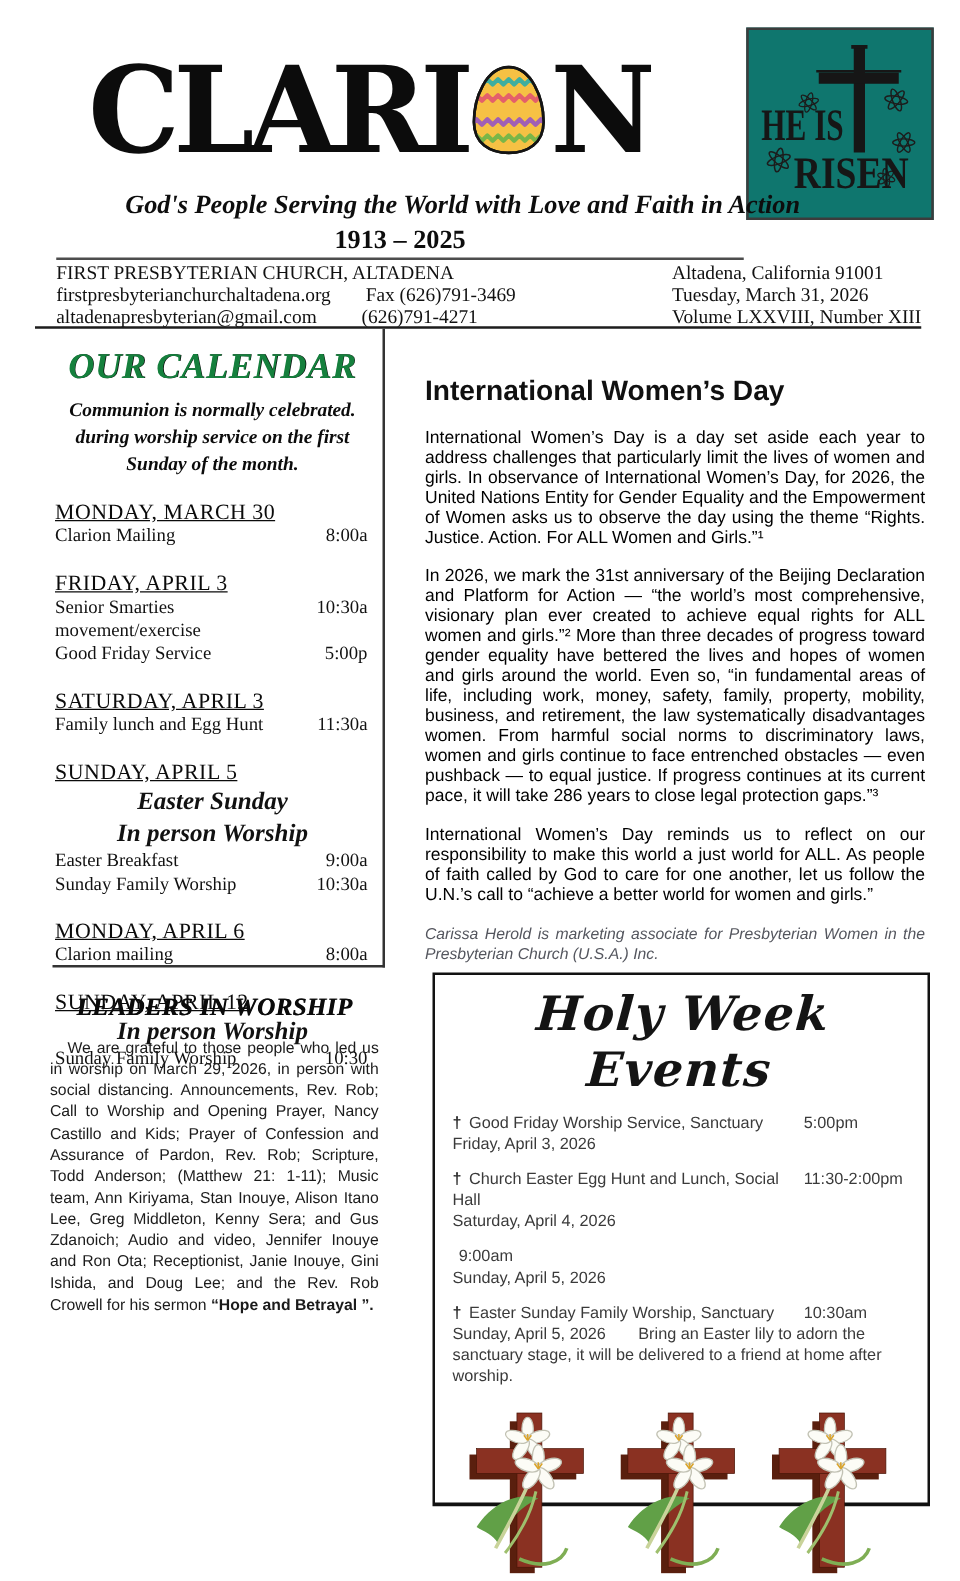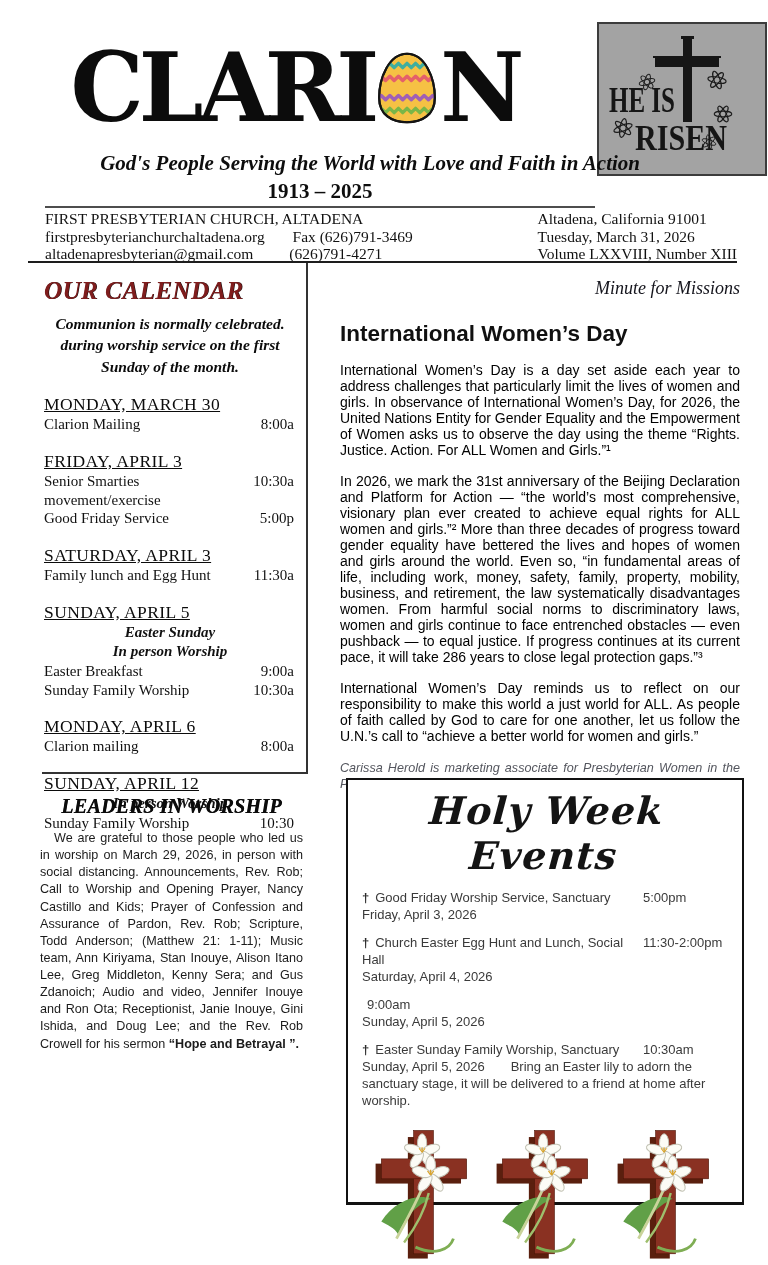--- a/index.html
+++ b/index.html
@@ -6,48 +6,48 @@
   .page { position:relative; width:768px; height:1265px; background:#fff;
           font-family:"Liberation Serif", serif; color:#111; overflow:hidden; }
 
   
   .masthead { position:absolute; left:0; top:30px; width:590px; height:116px;
               display:flex; align-items:center; justify-content:center; }
   .clarion-txt { font-family:"DejaVu Serif", serif; font-weight:bold; font-size:92px;
                  letter-spacing:-5px; color:#0c0c0c; line-height:1; transform:scaleY(1.04); }
   .egg-wrap { margin:0 3px; transform:translateY(2px); }
 
-  .badge { position:absolute; left:597px; top:22px; width:170px; height:154px;
-           border:2px solid #3c3c3c; background:#a3a3a3; box-sizing:border-box; }
+  .badge { position:absolute; left:597px; top:22px; width:150px; height:154px;
+           border:2px solid #3c3c3c; background:#0f766e; box-sizing:border-box; }
 
   .tagline { position:absolute; left:0; top:151px; width:640px; text-align:right;
              font-weight:bold; font-style:italic; font-size:21px; color:#0d0d0d; }
   .years { position:absolute; left:0; top:179px; width:640px; text-align:center;
            font-weight:bold; font-size:21px; color:#0d0d0d; }
 
   .hr1 { position:absolute; left:45px; top:206px; width:550px; height:2px; background:#4d4d4d; }
   .hr2 { position:absolute; left:28px; top:261px; width:709px; height:2px; background:#1d1d1d; }
 
   .contact-left { position:absolute; left:45px; top:210px; font-size:15.5px; line-height:17.5px; }
   .contact-right { position:absolute; right:31px; top:210px; font-size:15.5px; line-height:17.5px; text-align:left; }
   .gap1 { display:inline-block; width:24px; }
   .gap2 { display:inline-block; width:32px; }
 
   
   .calendar-box { position:absolute; left:42px; top:263px; width:266px; height:511px;
                   border-right:2px solid #333; border-bottom:2px solid #333;
                   box-sizing:border-box; padding:14px 10px 0 2px; }
-  .cal-title { font-weight:bold; font-style:italic; font-size:25px;
-               letter-spacing:0.5px; color:#7f1d1d; text-shadow:0.5px 0 0 #0b0b0b; }
+  .cal-title { text-align:center; font-weight:bold; font-style:italic; font-size:29px;
+               letter-spacing:0.5px; color:#15803d; text-shadow:0.5px 0 0 #0b0b0b; }
   .cal-note { margin:8px auto 0; width:92%; text-align:center; font-weight:bold; font-style:italic;
               font-size:15.5px; line-height:1.38; color:#0b0b0b; }
   .cal-day { margin-top:17px; }
   .day-heading { font-size:17.5px; text-decoration:underline; letter-spacing:0.4px; color:#0b0b0b; }
   .cal-row { display:flex; justify-content:space-between; font-size:15px; line-height:1.25; padding-right:2px; }
-  .day-subtitle { text-align:center; font-weight:bold; font-style:italic; font-size:15px; line-height:1.3; }
+  .day-subtitle { text-align:center; font-weight:bold; font-style:italic; font-size:20px; line-height:1.3; }
 
   
   .leaders { position:absolute; left:40px; top:795px; width:263px; }
   .leaders-title { text-align:center; font-weight:bold; font-style:italic; font-size:20px;
                    letter-spacing:0.3px; color:#0b0b0b; text-shadow:0.4px 0 0 #0b0b0b; }
   .leaders-body { margin-top:12px; font-family:"Liberation Sans", sans-serif; font-size:12.6px;
                   line-height:1.36; text-align:justify; color:#1b1b1b; text-indent:14px; }
   .sermon { font-weight:bold; }
 
   
@@ -248,21 +248,20 @@
       </div>
     </div>
   </section>
 
   <section class="leaders">
     <div class="leaders-title">LEADERS IN WORSHIP</div>
     <p class="leaders-body"><span>We are grateful to those people who led us in worship on March 29, 2026, in person with social distancing. Announcements, Rev. Rob; Call to Worship and Opening Prayer, Nancy Castillo and Kids; Prayer of Confession  and Assurance of Pardon, Rev. Rob; Scripture, Todd Anderson; (Matthew 21: 1-11); Music team, Ann Kiriyama, Stan Inouye, Alison Itano Lee,  Greg Middleton, Kenny Sera; and Gus Zdanoich; Audio and video, Jennifer Inouye and Ron Ota;  Receptionist, Janie Inouye, Gini Ishida, and Doug Lee; and the Rev. Rob Crowell for his sermon </span><span class="sermon">“Hope and Betrayal ”.</span></p>
   </section>
 
   <section class="missions">
-    <div class="kicker">Minute for Missions</div>
     <div class="article-title">International Women’s Day</div>
     <p class="article-par">International Women’s Day is a day set aside each year to address challenges that particularly limit the lives of women and girls. In observance of International Women’s Day, for 2026, the United Nations Entity for Gender Equality and the Empowerment of Women asks us to observe the day using the theme “Rights. Justice. Action. For ALL Women and Girls.”¹</p>
     <p class="article-par">In 2026, we mark the 31st anniversary of the Beijing Declaration and Platform for Action — “the world’s most comprehensive, visionary plan ever created to achieve equal rights for ALL women and girls.”² More than three decades of progress toward gender equality have bettered the lives and hopes of women and girls around the world. Even so, “in fundamental areas of life, including work, money, safety, family, property, mobility, business, and retirement, the law systematically disadvantages women. From harmful social norms to discriminatory laws, women and girls continue to face entrenched obstacles — even pushback — to equal justice. If progress continues at its current pace, it will take 286 years to close legal protection gaps.”³</p>
     <p class="article-par">International Women’s Day reminds us to reflect on our responsibility to make this world a just world for ALL. As people of faith called by God to care for one another, let us  follow the U.N.’s call to “achieve a better world for women and girls.”</p>
     <p class="attribution">Carissa Herold is marketing associate for Presbyterian Women in the Presbyterian Church (U.S.A.) Inc.</p>
   </section>
 
   <section class="holy-box">
     <div class="holy-title">Holy Week Events</div>
 

